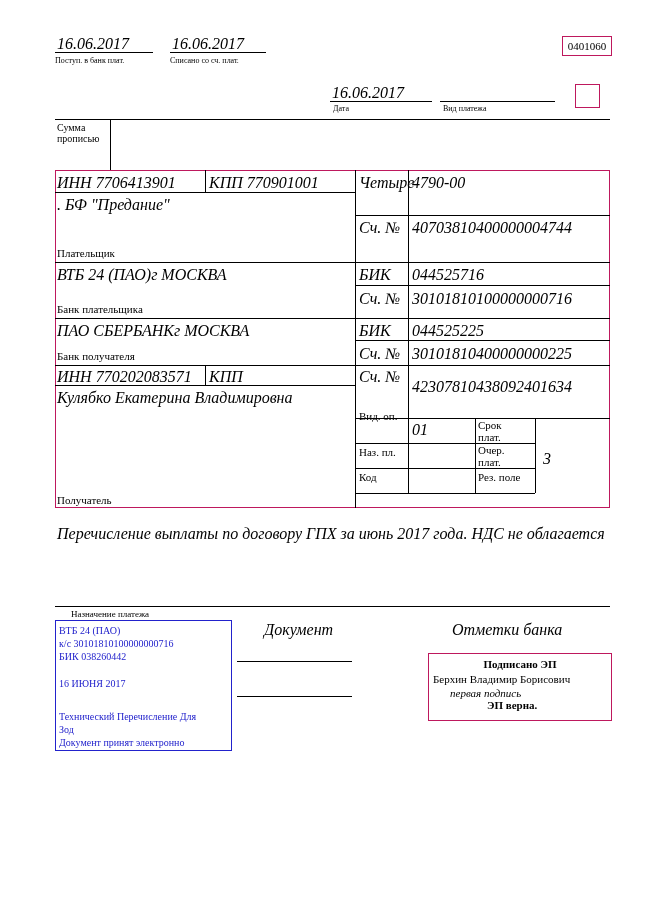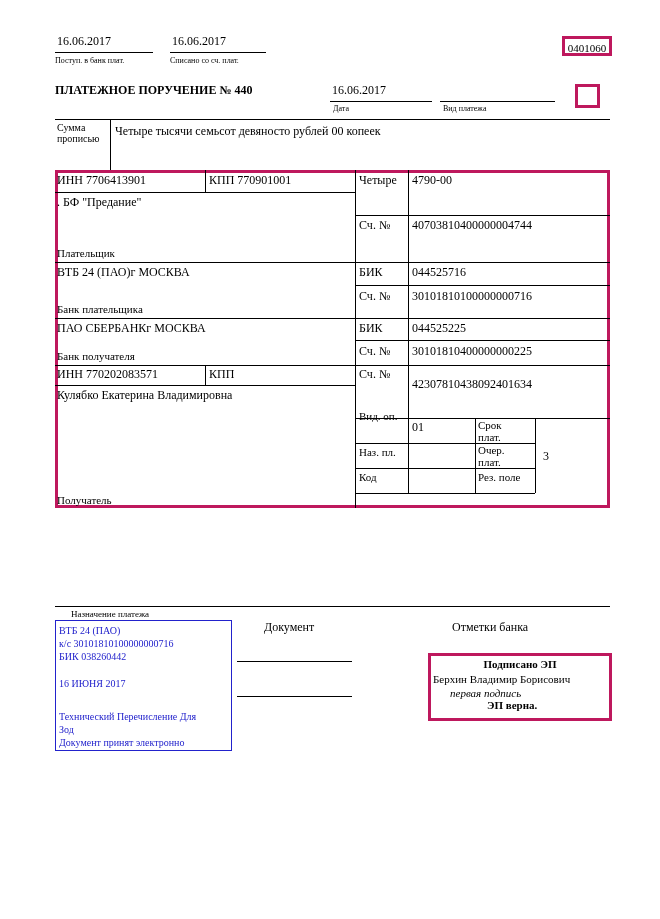--- a/index.html
+++ b/index.html
@@ -7,59 +7,57 @@
   .page {
     position:relative; width:660px; height:919px; background:#fff;
     color:#000; font-family:"Liberation Serif", serif; overflow:hidden;
   }
   .t { position:absolute; white-space:nowrap; line-height:1.15; }
   .wrap { white-space:normal; line-height:1.05; }
   .fs8 { font-size:8px; }
   .fs9 { font-size:9px; }
   .fs10 { font-size:10px; }
   .fs11 { font-size:11px; }
-  .fs12 { font-size:12px; }
+  .fs12 { font-size:16px;font-style:italic; }
   .b { font-weight:bold; }
   .i { font-style:italic; }
   .ctr { text-align:center; }
   .hl { position:absolute; height:1px; background:#000; }
   .vl { position:absolute; width:1px; background:#000; }
-  .box { position:absolute; border:3px solid #be185d; }
+  .box { position:absolute; border:1px solid #be185d; }
   .blue { color:var(--stamp-blue,#2222cc); }
   .bluebox { position:absolute; border:1px solid var(--stamp-blue,#2222cc); }
 </style>
 </head>
 <body>
 
 <div class="page">
 
   <div class="t fs12" style="left:57px;top:35px">16.06.2017</div>
   <div class="hl" style="left:55px;top:52px;width:98px"></div>
   <div class="t fs8" style="left:55px;top:56px">Поступ. в банк плат.</div>
 
   <div class="t fs12" style="left:172px;top:35px">16.06.2017</div>
   <div class="hl" style="left:170px;top:52px;width:96px"></div>
   <div class="t fs8" style="left:170px;top:56px">Списано со сч. плат.</div>
 
   <div class="box ctr fs11" style="left:562px;top:36px;width:50px;height:20px;line-height:18px">
     <span>0401060</span>
   </div>
 
-  <div class="t fs12 b" style="left:55px;top:84px">ПЛАТЕЖНОЕ ПОРУЧЕНИЕ № 440</div>
   <div class="t fs12" style="left:332px;top:84px">16.06.2017</div>
   <div class="hl" style="left:330px;top:101px;width:102px"></div>
   <div class="t fs8" style="left:333px;top:104px">Дата</div>
   <div class="hl" style="left:440px;top:101px;width:115px"></div>
   <div class="t fs8" style="left:443px;top:104px">Вид платежа</div>
   <div class="box" style="left:575px;top:84px;width:25px;height:24px"></div>
 
   <div class="hl" style="left:55px;top:119px;width:555px"></div>
   <div class="vl" style="left:110px;top:119px;height:51px"></div>
   <div class="t fs10 wrap" style="left:57px;top:123px;width:52px">Сумма прописью</div>
-  <div class="t fs12" style="left:115px;top:125px">Четыре тысячи семьсот девяносто рублей 00 копеек</div>
 
   <div class="box" style="left:55px;top:170px;width:555px;height:338px"></div>
 
   <div class="vl" style="left:205px;top:170px;height:22px"></div>
   <div class="hl" style="left:55px;top:192px;width:300px"></div>
   <div class="vl" style="left:355px;top:170px;height:338px"></div>
   <div class="vl" style="left:408px;top:170px;height:323px"></div>
   <div class="hl" style="left:355px;top:215px;width:255px"></div>
   <div class="hl" style="left:55px;top:262px;width:555px"></div>
   <div class="hl" style="left:355px;top:285px;width:255px"></div>
@@ -111,20 +109,21 @@
 
   <div class="t fs11" style="left:359px;top:410px">Вид. оп.</div>
   <div class="t fs12" style="left:412px;top:421px">01</div>
   <div class="t fs11 wrap" style="left:478px;top:420px;width:44px">Срок плат.</div>
   <div class="t fs11" style="left:359px;top:446px">Наз. пл.</div>
   <div class="t fs11 wrap" style="left:478px;top:445px;width:44px">Очер. плат.</div>
   <div class="t fs12" style="left:543px;top:450px">3</div>
   <div class="t fs11" style="left:359px;top:471px">Код</div>
   <div class="t fs11" style="left:478px;top:471px">Рез. поле</div>
 
+  <div class="t fs12" style="left:57px;top:525px">Перечисление выплаты по договору ГПХ за июнь 2017 года. НДС не облагается</div>
   <div class="hl" style="left:55px;top:606px;width:555px"></div>
   <div class="t fs9" style="left:71px;top:609px">Назначение платежа</div>
 
   <div class="bluebox" style="left:55px;top:620px;width:177px;height:131px"></div>
   <div class="t fs10 blue" style="left:59px;top:625px">ВТБ 24 (ПАО)</div>
   <div class="t fs10 blue" style="left:59px;top:638px">к/с 30101810100000000716</div>
   <div class="t fs10 blue" style="left:59px;top:651px">БИК 038260442</div>
   <div class="t fs10 blue" style="left:59px;top:678px">16 ИЮНЯ 2017</div>
   <div class="t fs10 blue" style="left:59px;top:711px">Технический Перечисление Для</div>
   <div class="t fs10 blue" style="left:59px;top:724px">Зод</div>

